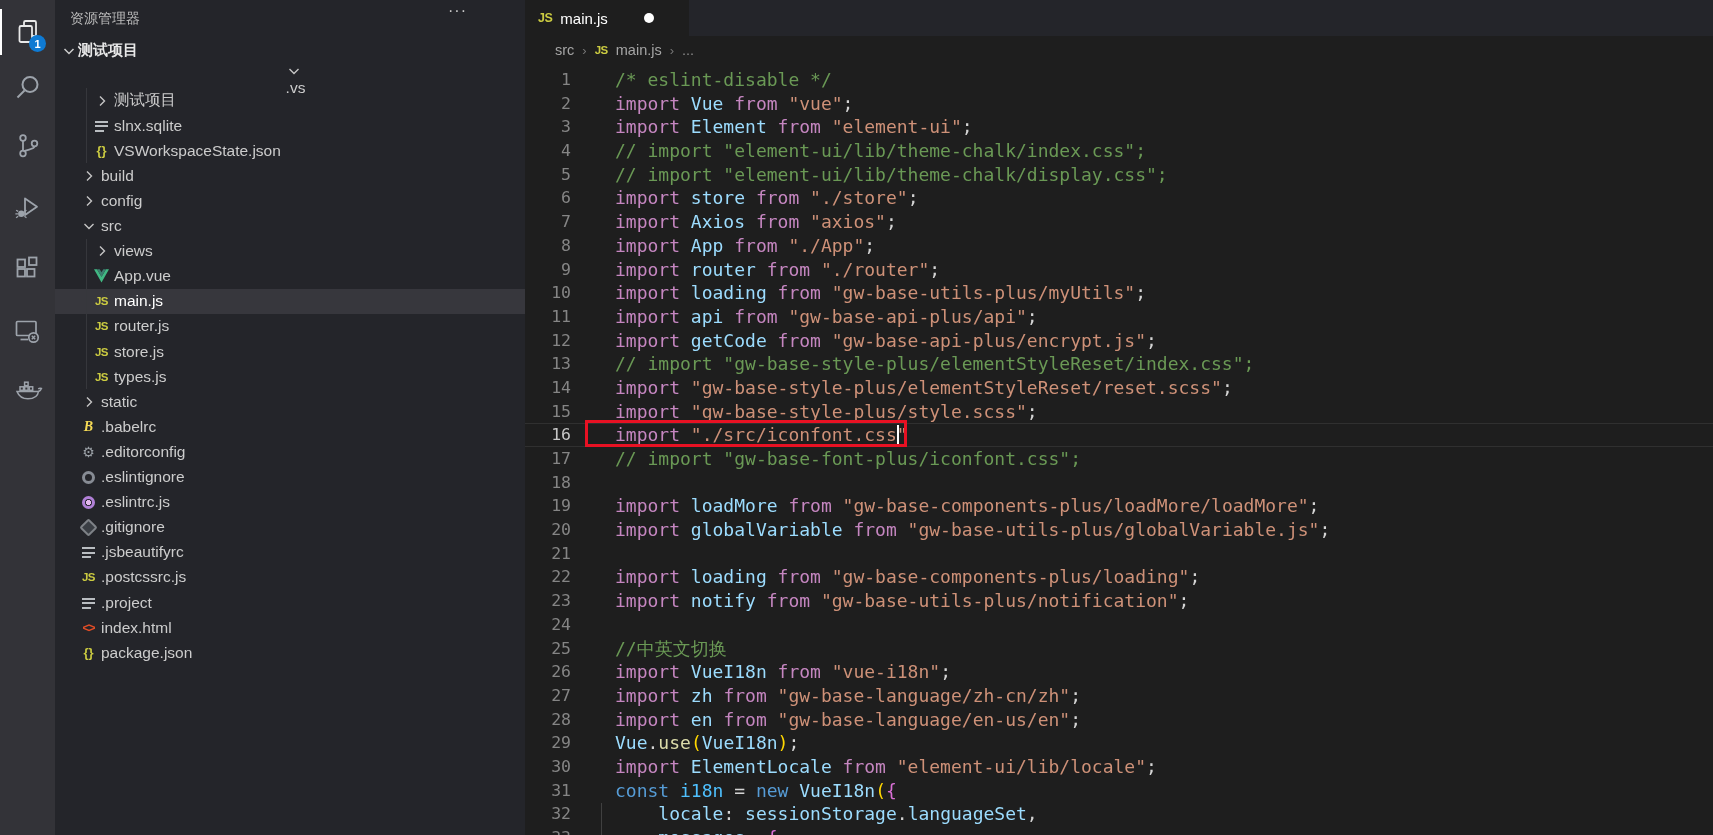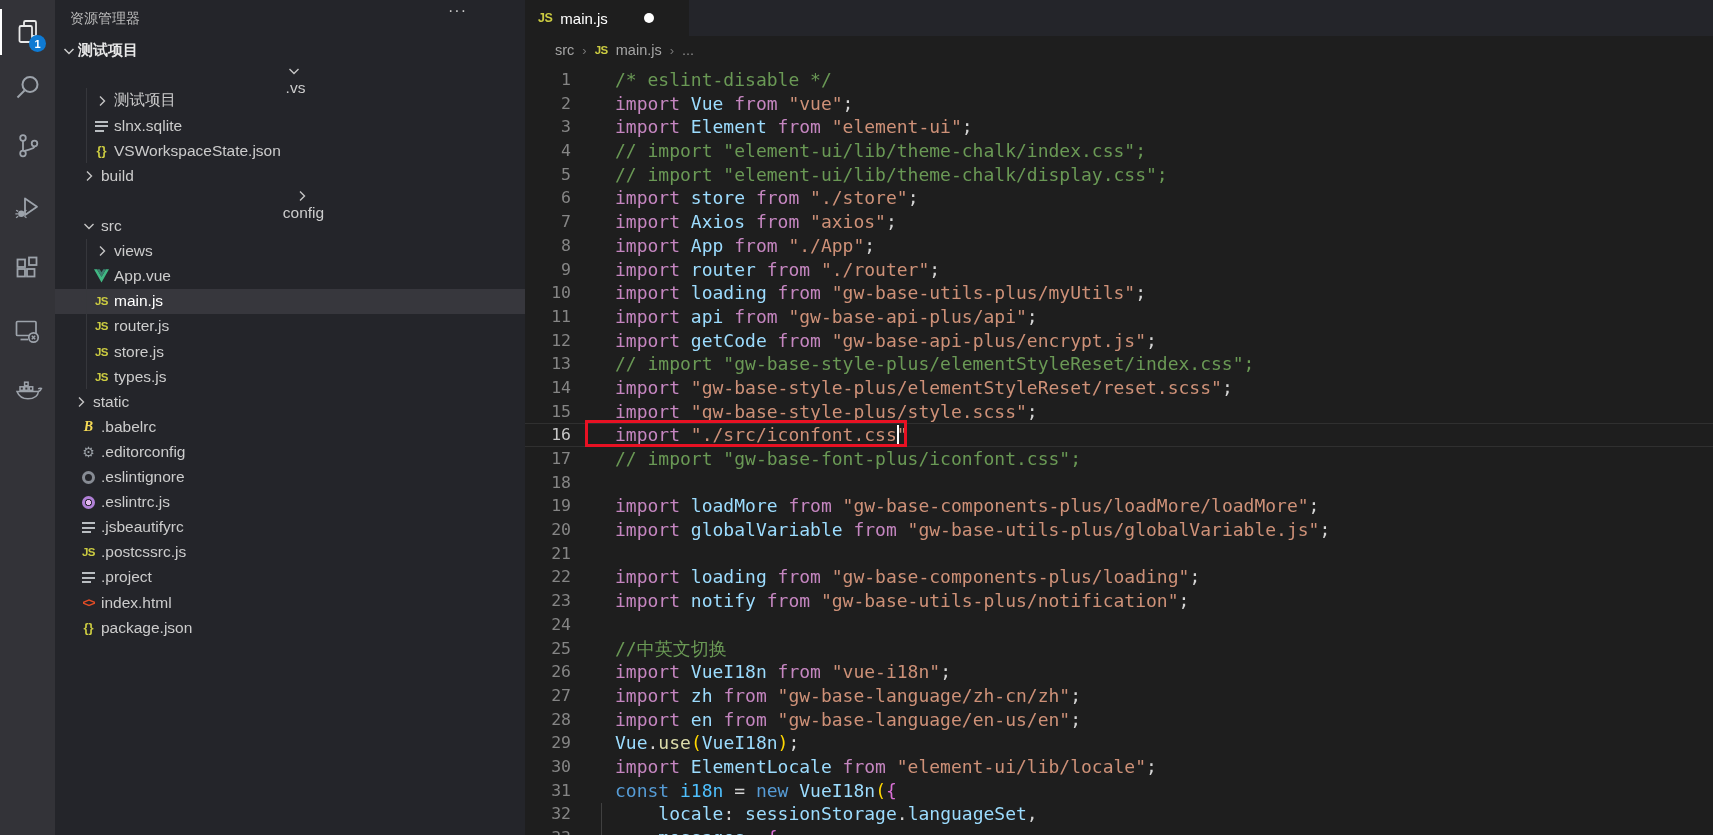--- a/index.html
+++ b/index.html
@@ -191,21 +191,21 @@
           <span class="tree-lbl">VSWorkspaceState.json</span>
         </div>
         <div class="tree-row" style="padding-left: 24px;">
           <span class="twisty">
             <svg width="16" height="16" viewBox="0 0 16 16" fill="none" stroke="#c5c5c5" stroke-width="1.4">
               <path d="M6 3.5L10.5 8L6 12.5"></path>
             </svg>
           </span>
           <span class="tree-lbl">build</span>
         </div>
-        <div class="tree-row" style="padding-left: 24px; flex-direction: column;">
+        <div class="tree-row" style="padding-left: 24px;">
           <span class="twisty">
             <svg width="16" height="16" viewBox="0 0 16 16" fill="none" stroke="#c5c5c5" stroke-width="1.4">
               <path d="M6 3.5L10.5 8L6 12.5"></path>
             </svg>
           </span>
           <span class="tree-lbl">config</span>
         </div>
         <div class="tree-row" style="padding-left: 24px;">
           <span class="twisty">
             <svg width="16" height="16" viewBox="0 0 16 16" fill="none" stroke="#c5c5c5" stroke-width="1.4">
@@ -254,21 +254,21 @@
           </span>
           <span class="tree-lbl">store.js</span>
         </div>
         <div class="tree-row" style="padding-left: 37px;">
           <span class="guide"></span>
           <span class="twisty">
             <span class="fi fi-js">JS</span>
           </span>
           <span class="tree-lbl">types.js</span>
         </div>
-        <div class="tree-row" style="padding-left: 16px;">
+        <div class="tree-row" style="padding-left: 24px;">
           <span class="twisty">
             <svg width="16" height="16" viewBox="0 0 16 16" fill="none" stroke="#c5c5c5" stroke-width="1.4">
               <path d="M6 3.5L10.5 8L6 12.5"></path>
             </svg>
           </span>
           <span class="tree-lbl">static</span>
         </div>
         <div class="tree-row" style="padding-left: 24px;">
           <span class="twisty">
             <span class="fi fi-babel">B</span>
@@ -285,20 +285,26 @@
           <span class="twisty">
             <span class="fi fi-ring fi-ring-gray"></span>
           </span>
           <span class="tree-lbl">.eslintignore</span>
         </div>
         <div class="tree-row" style="padding-left: 24px;">
           <span class="twisty">
             <span class="fi fi-ring fi-ring-purple"></span>
           </span>
           <span class="tree-lbl">.eslintrc.js</span>
+        </div>
+        <div class="tree-row" style="padding-left: 24px;">
+          <span class="twisty">
+            <span class="fi fi-git"></span>
+          </span>
+          <span class="tree-lbl">.gitignore</span>
         </div>
         <div class="tree-row" style="padding-left: 24px;">
           <span class="twisty">
             <span class="fi fi-lines"></span>
           </span>
           <span class="tree-lbl">.jsbeautifyrc</span>
         </div>
         <div class="tree-row" style="padding-left: 24px;">
           <span class="twisty">
             <span class="fi fi-js">JS</span>

